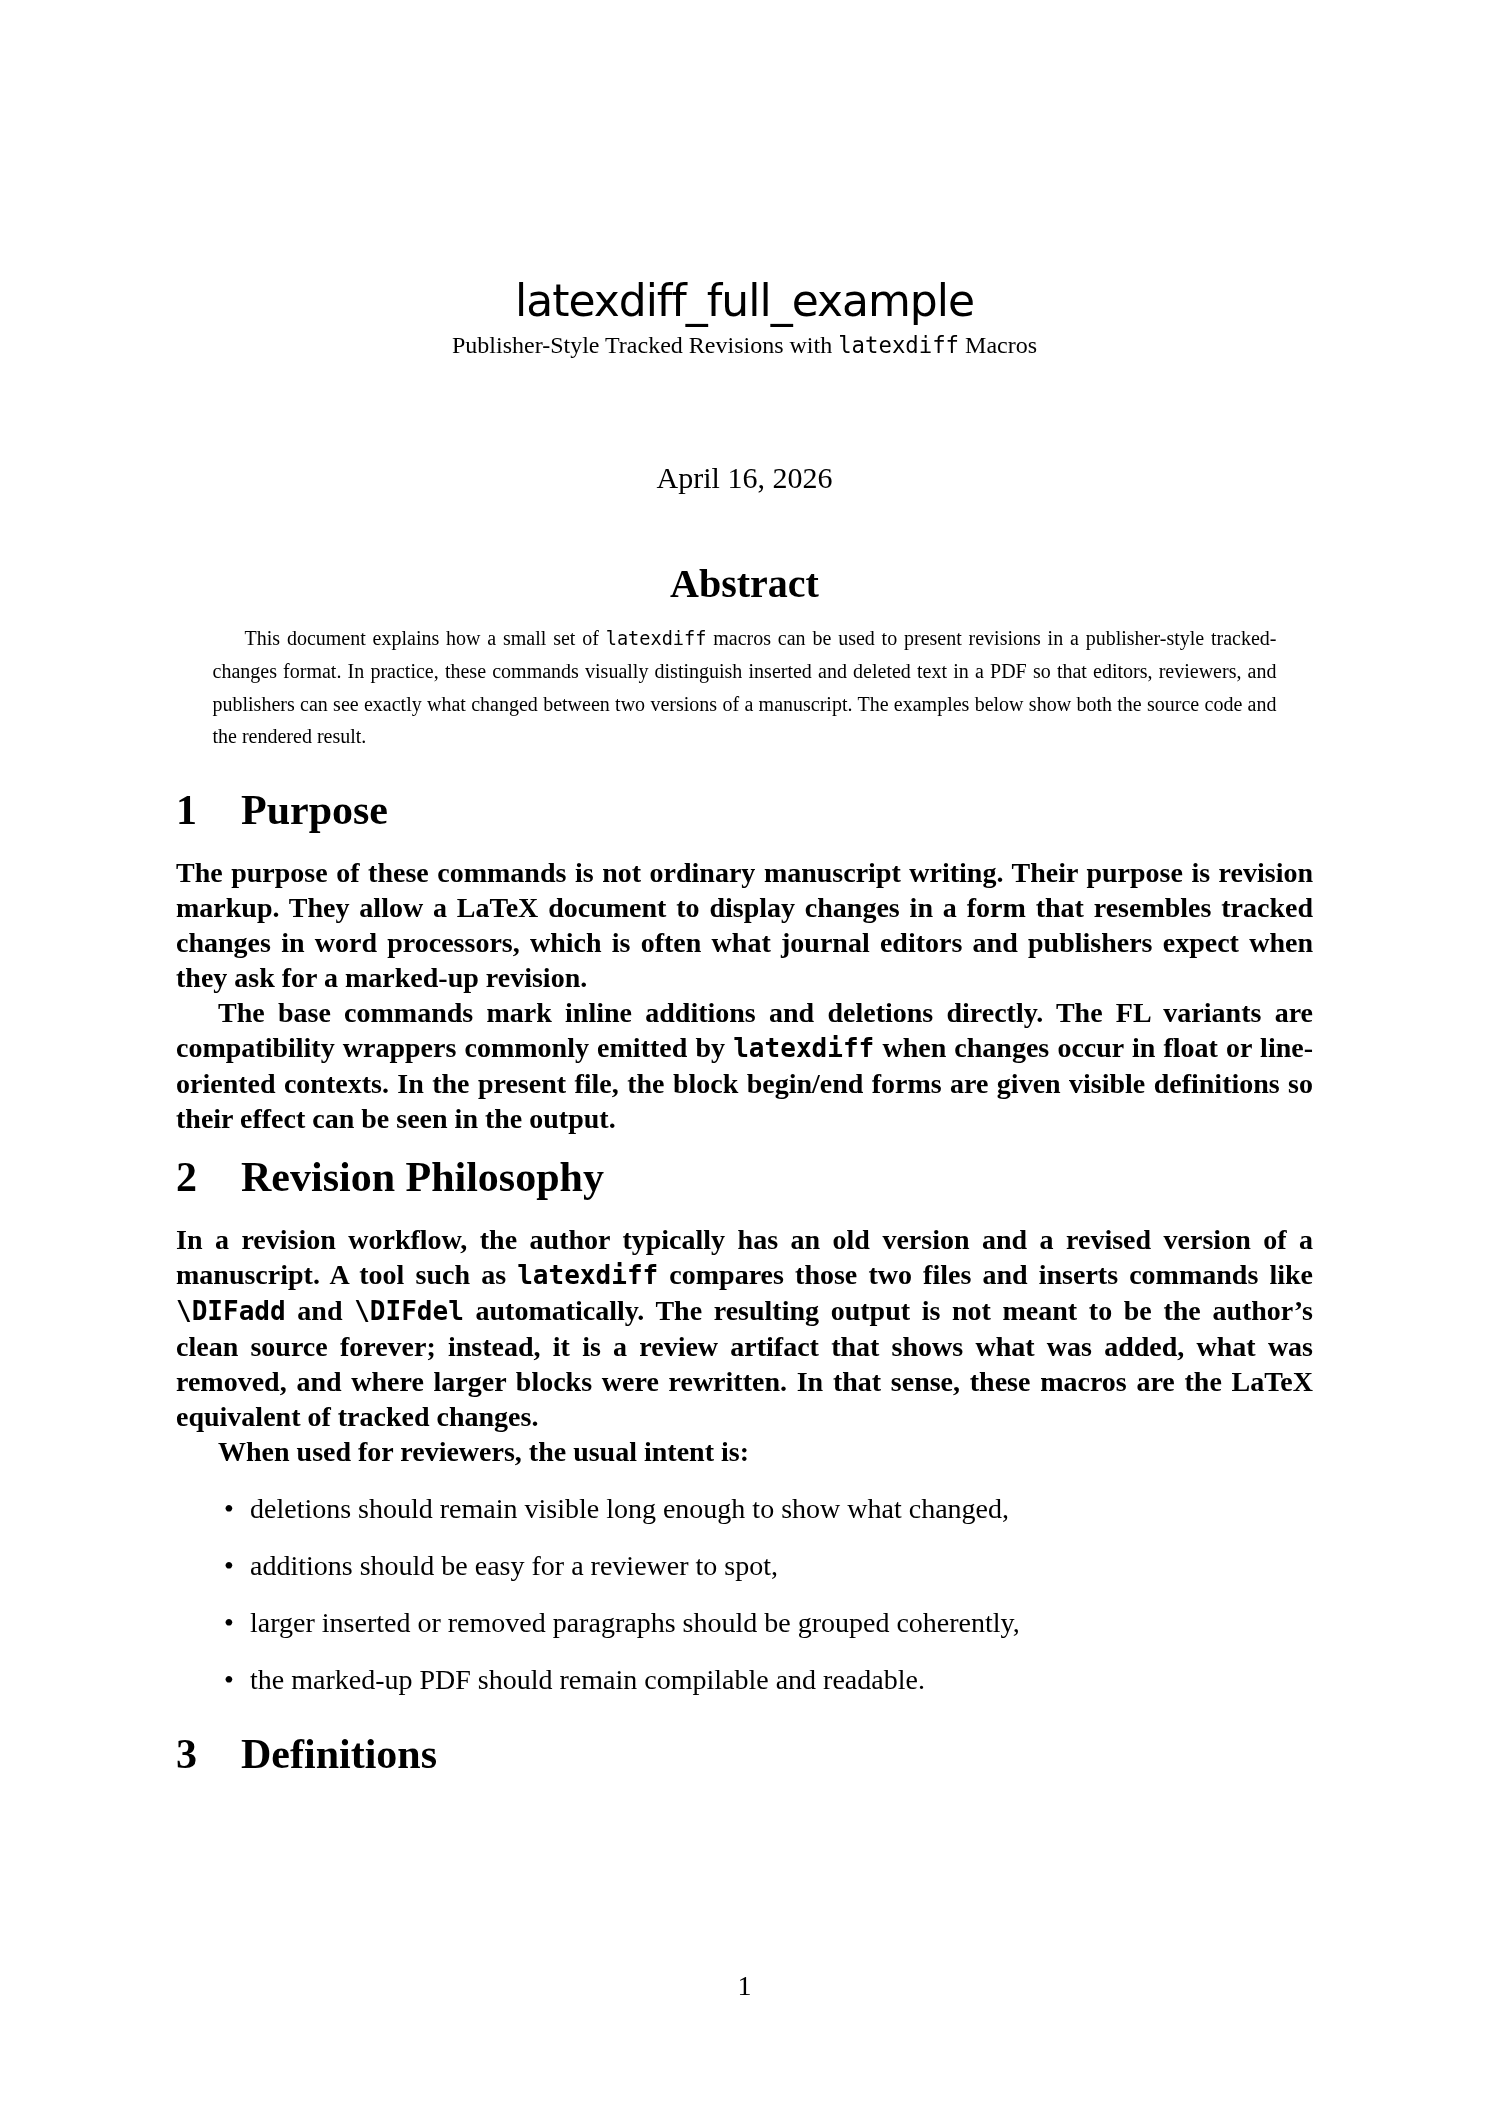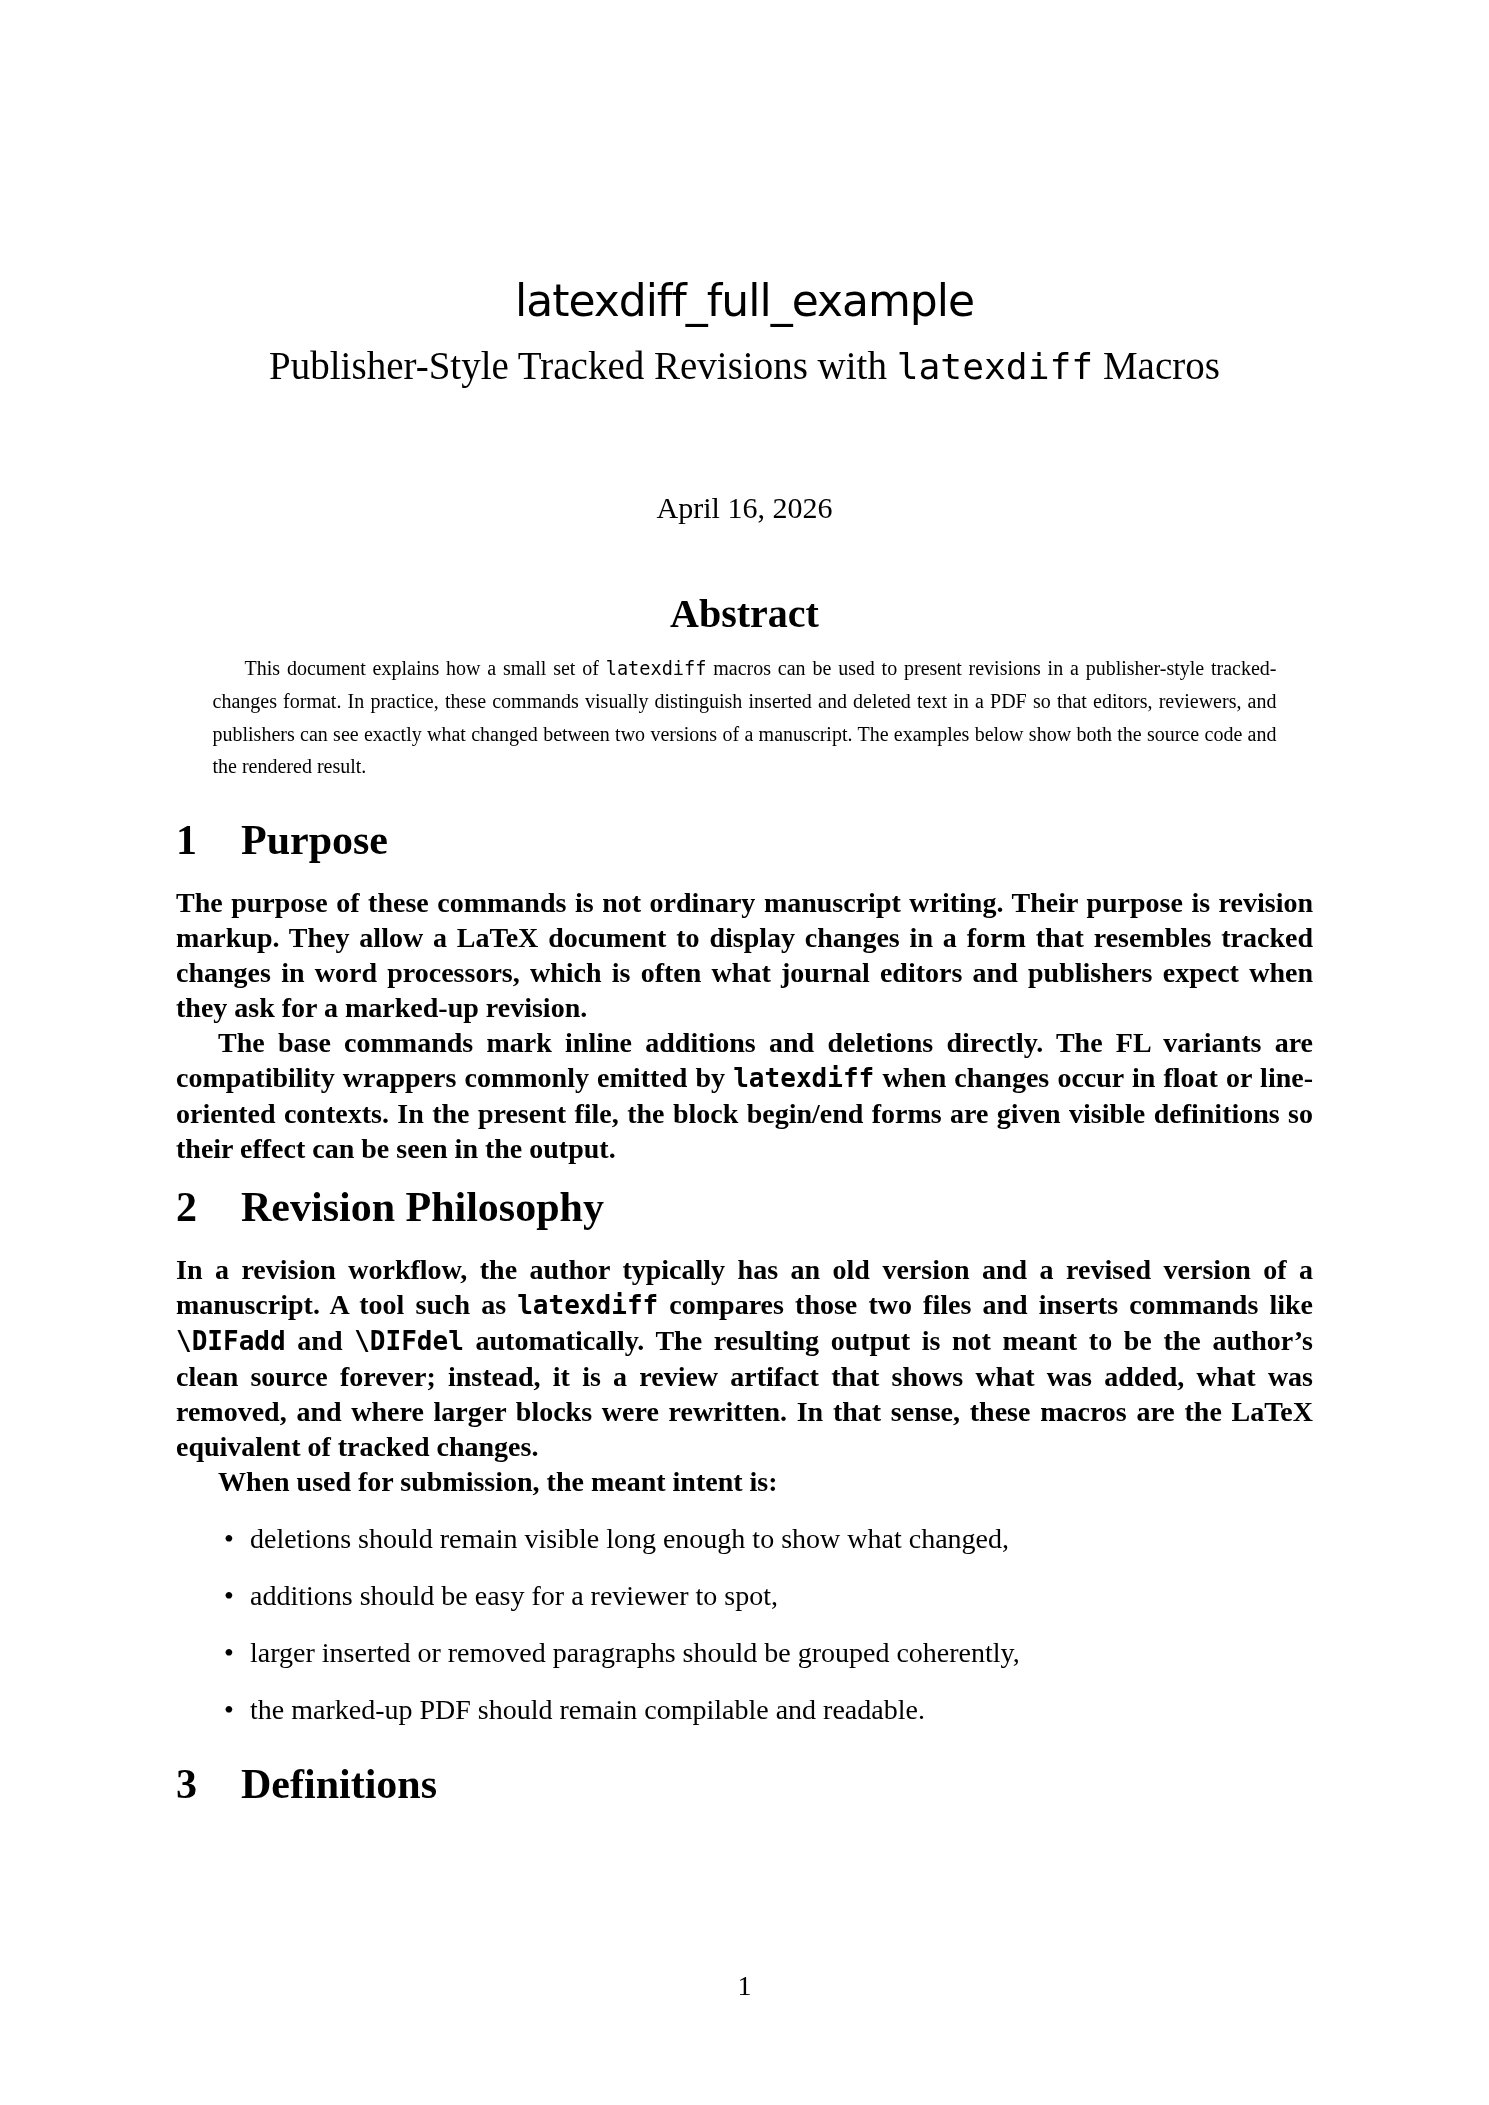--- a/index.html
+++ b/index.html
@@ -19,23 +19,23 @@
   
   .titleblock { text-align: center; }
   .doc-title {
     font-family: "DejaVu Sans", sans-serif;
     font-weight: normal;
     font-size: 44px;
     line-height: 1.05;
     letter-spacing: -1px;
   }
   .doc-subtitle {
-    font-size: 39px;
+    font-size: 24px;
     line-height: 1.2;
-    margin-top: 19px;
+    margin-top: 7px;
   }
   .doc-date {
     font-size: 30px;
     line-height: 1.2;
     margin-top: 100px;
   }
   
   .abstract { width: 1064px; margin: 64px auto 0 auto; }
   .abstract-heading {
     font-size: 40px;
@@ -119,21 +119,21 @@
     </h2>
     <p class="body noindent">The purpose of these commands is not ordinary manuscript writing. Their purpose is revision markup. They allow a LaTeX document to display changes in a form that resembles tracked changes in word processors, which is often what journal editors and publishers expect when they ask for a marked-up revision.</p>
     <p class="body indent">The base commands mark inline additions and deletions directly. The FL variants are compatibility wrappers commonly emitted by <span class="mono">latexdiff</span> when changes occur in float or line-oriented contexts. In the present file, the block begin/end forms are given visible definitions so their effect can be seen in the output.</p>
   </section>
 
   <section>
     <h2 class="sec sec-philosophy-gap">
       <span class="sec-num">2</span><span>Revision Philosophy</span>
     </h2>
     <p class="body noindent">In a revision workflow, the author typically has an old version and a revised version of a manuscript. A tool such as <span class="mono">latexdiff</span> compares those two files and inserts commands like <span class="mono">\DIFadd</span> and <span class="mono">\DIFdel</span> automatically. The resulting output is not meant to be the author’s clean source forever; instead, it is a review artifact that shows what was added, what was removed, and where larger blocks were rewritten. In that sense, these macros are the LaTeX equivalent of tracked changes.</p>
-    <p class="body indent">When used for submission, the meant intent is:</p>
+    <p class="body indent">When used for reviewers, the usual intent is:</p>
     <ul class="bullets">
         <li>deletions should remain visible long enough to show what changed,</li>
         <li>additions should be easy for a reviewer to spot,</li>
         <li>larger inserted or removed paragraphs should be grouped coherently,</li>
         <li>the marked-up PDF should remain compilable and readable.</li>
       </ul>
   </section>
 
   <section>
     <h2 class="sec">

